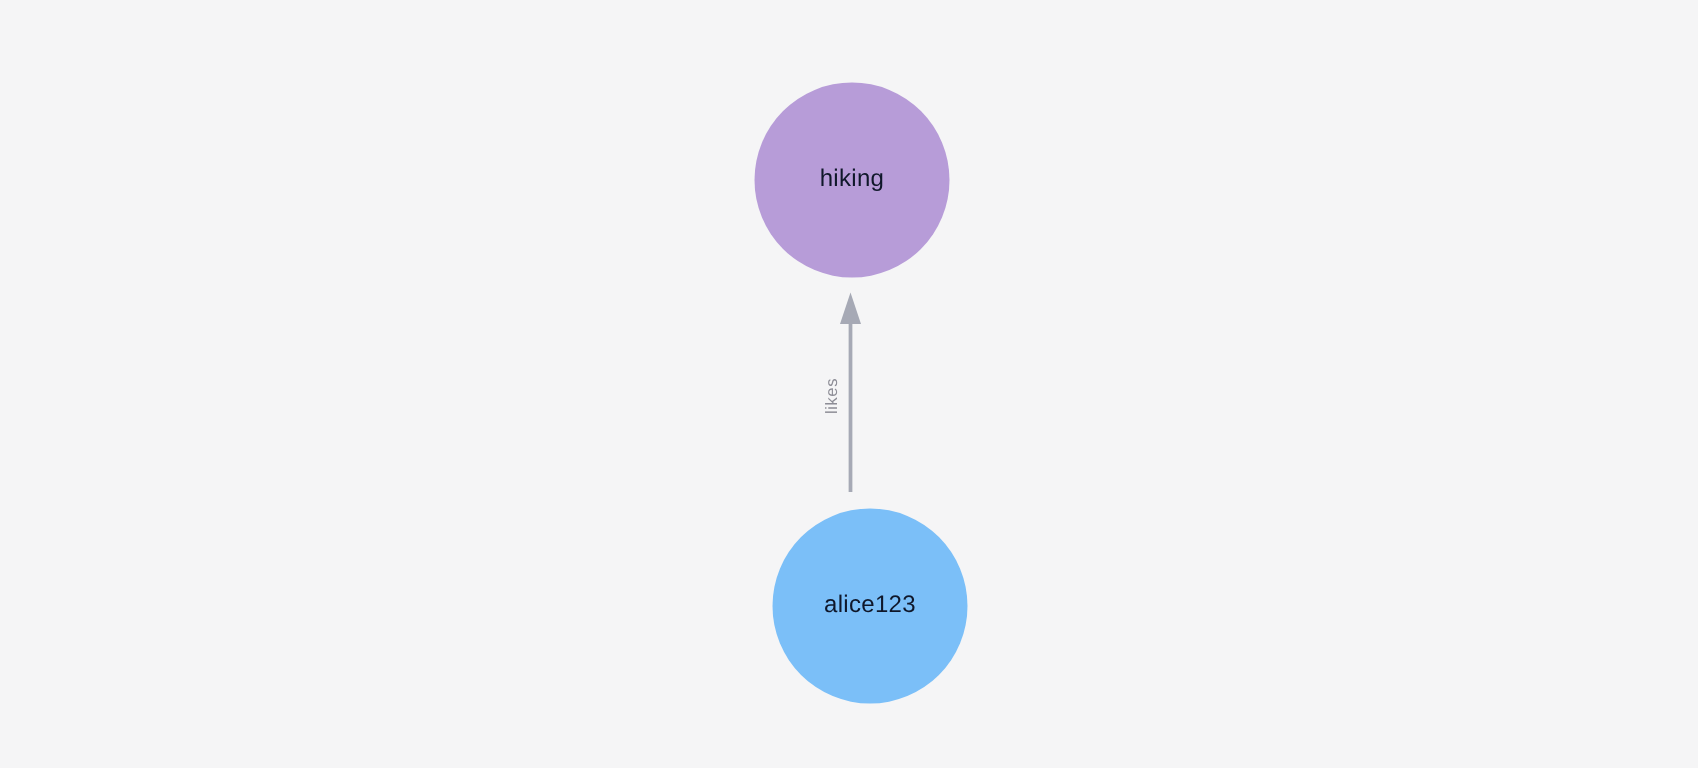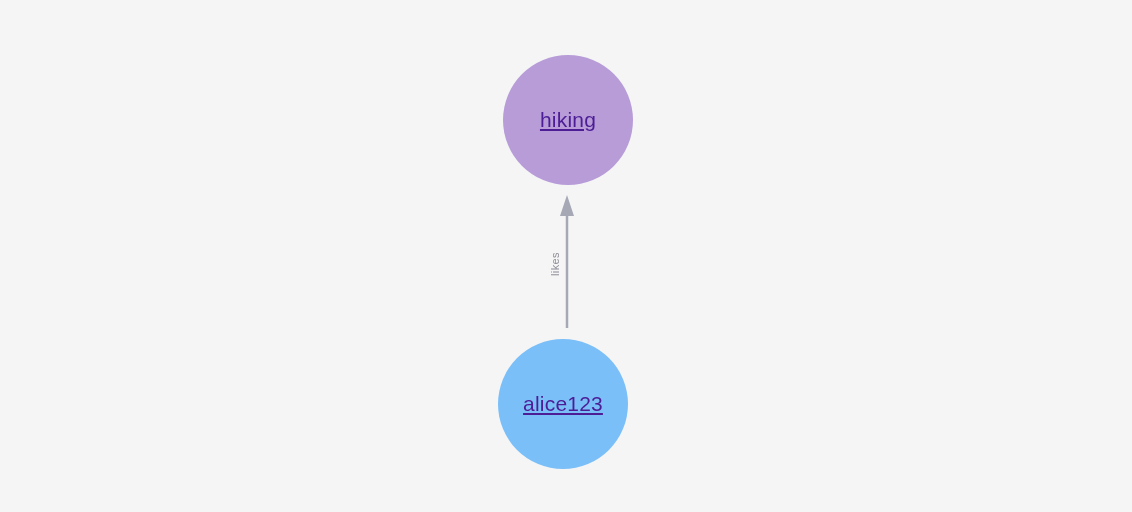--- a/index.html
+++ b/index.html
@@ -33,30 +33,29 @@
     display: flex;
     align-items: center;
     justify-content: center;
   }
   .node-hiking {
     left: 503px;
     top: 55px;
     background: #b79cd8;
   }
   .node-alice {
-    left: 498px;
+    left: 515px;
     top: 339px;
     background: #7bbff8;
   }
   .node-label {
-    font-size: 21px;
-    color: #4c1d95;
+    font-size: 16px;
+    color: #0f172a;
     letter-spacing: 0.2px;
     user-select: none;
-    text-decoration: underline;
   }
   .edge-label {
     position: absolute;
     left: 555px;
     top: 264px;
     transform: translate(-50%, -50%) rotate(-90deg);
     font-size: 11px;
     color: #8d8d96;
     letter-spacing: 0.4px;
     white-space: nowrap;

